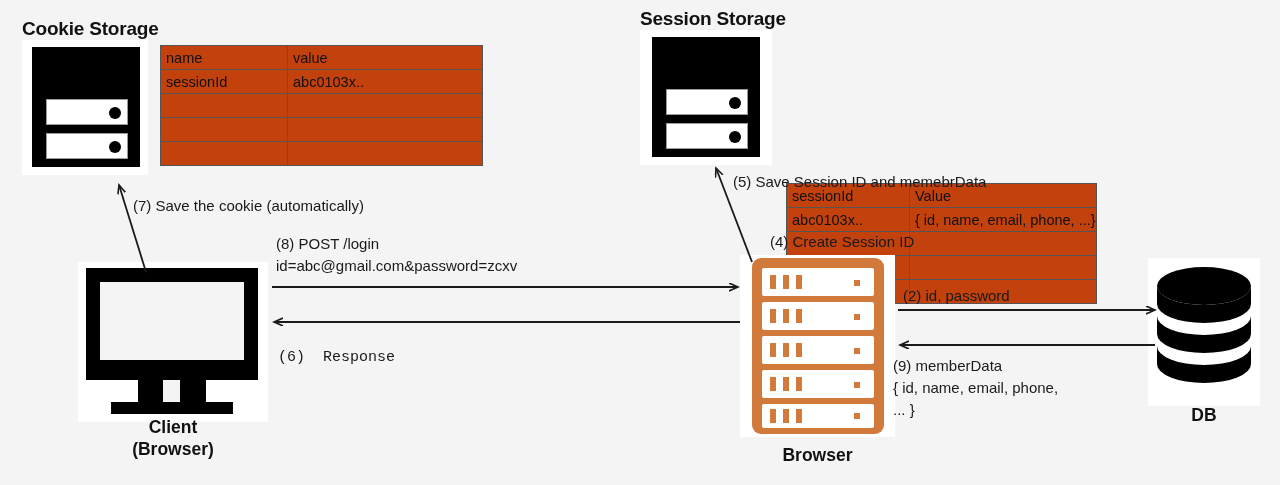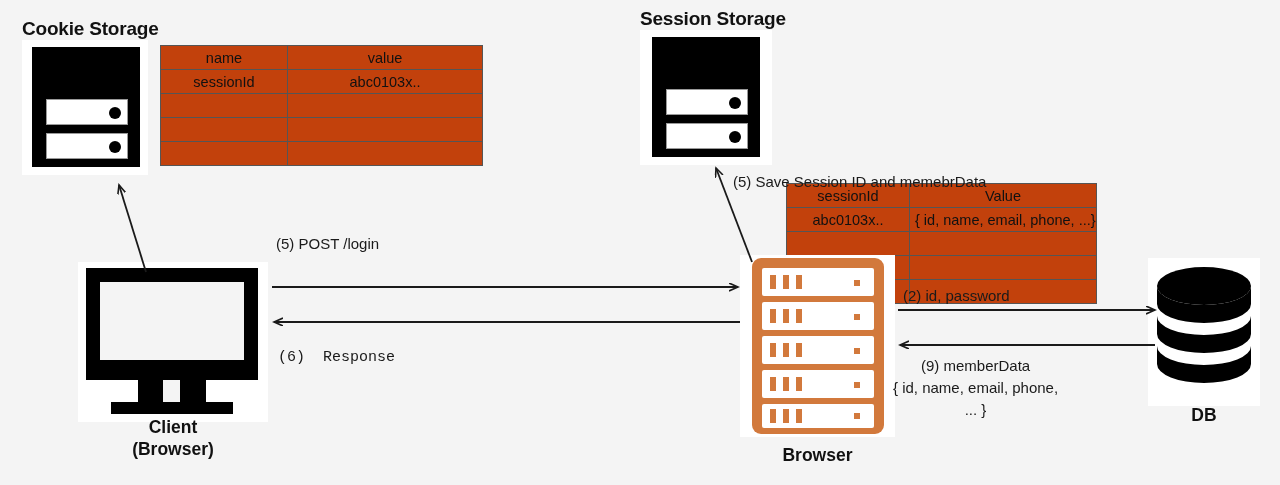--- a/index.html
+++ b/index.html
@@ -8,21 +8,21 @@
     background: #f4f4f4;
   }
   #canvas {
     position: relative;
     width: 1280px;
     height: 485px;
     background: #f4f4f4;
     font-family: "Liberation Sans", sans-serif;
     overflow: hidden;
   }
-  .abs { position: absolute; text-align: center; }
+  .abs { position: absolute; }
 
   
   .section-title {
     font-size: 19px;
     font-weight: bold;
     color: #111;
     letter-spacing: -0.2px;
     white-space: nowrap;
   }
 
@@ -269,25 +269,27 @@
 
     <line x1="740" y1="322" x2="274" y2="322" stroke="#1a1a1a" stroke-width="1.8" marker-end="url(#ah)"></line>
 
     <line x1="752" y1="262" x2="716" y2="168" stroke="#1a1a1a" stroke-width="1.8" marker-end="url(#ah)"></line>
 
     <line x1="898" y1="310" x2="1155" y2="310" stroke="#1a1a1a" stroke-width="1.8" marker-end="url(#ah)"></line>
 
     <line x1="1155" y1="345" x2="900" y2="345" stroke="#1a1a1a" stroke-width="1.8" marker-end="url(#ah)"></line>
   </svg>
 
-
-  <div class="abs label" style="left:276px; top:233px;"><span>(5) POST /login</span><br></div>
+  <div class="abs label" style="left:133px; top:195px;">(7) Save the cookie (automatically)</div>
+
+  <div class="abs label" style="left:276px; top:233px;"><span>(8) POST /login</span><br><span>id=abc@gmail.com&amp;password=zcxv</span></div>
 
   <div class="abs label" style="left:278px; top:347px;font-family:Liberation Mono, monospace;"><span>(6)  Response</span><br></div>
 
   <div class="abs label" style="left:733px; top:171px;">(5) Save Session ID and memebrData</div>
 
+  <div class="abs label" style="left:770px; top:231px;">(4) Create Session ID</div>
 
   <div class="abs label" style="left:903px; top:285px;">(2) id, password</div>
 
   <div class="abs label" style="left:893px; top:355px;"><span>(9) memberData</span><br><span>{ id, name, email, phone,</span><br><span>... }</span></div>
 
 </div>
 
 </body></html>

